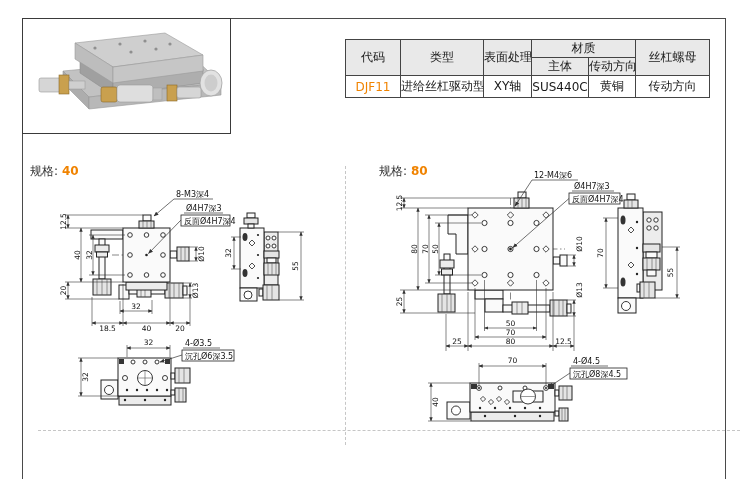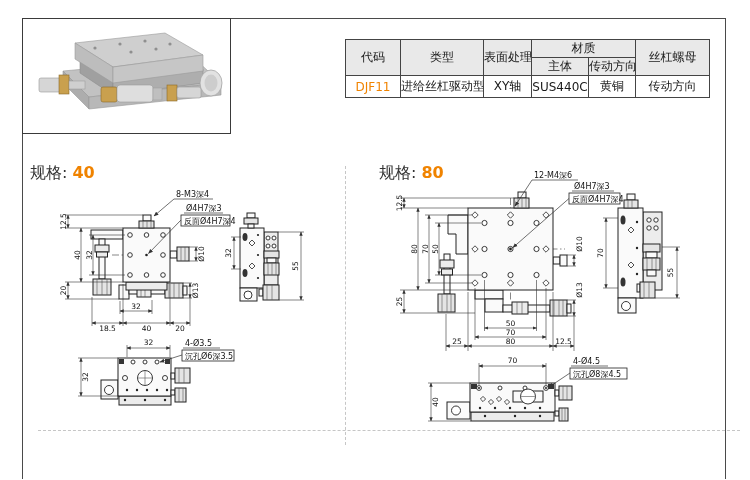--- a/index.html
+++ b/index.html
@@ -14,21 +14,21 @@
   .spec-table{position:absolute;left:345px;top:39px;width:364px;border-collapse:collapse;
         table-layout:fixed;font-size:12px;background:#fff;border:1.5px solid #111;}
   .spec-table th,.spec-table td{border:1px solid #444;text-align:center;vertical-align:middle;
         padding:0;font-weight:normal;overflow:hidden;white-space:nowrap;}
   .spec-table th{background:#e9e9e9;}
   .spec-table .h1{height:16px;}
   .spec-table .h2{height:15px;}
   .spec-table .hd{height:22px;}
   .code{color:#f08300;font-weight:bold;}
   
-  .spec-label{position:absolute;font-size:16px;color:#333;text-align:right;}
+  .spec-label{position:absolute;font-size:12px;color:#333;text-align:right;}
   .spec-label .orange{color:#f08300;font-weight:bold;}
   
   .dash-v{position:absolute;left:345px;top:166px;height:279px;width:0;border-left:1px dashed #c6c6c6;}
   .dash-h{position:absolute;left:38px;top:430px;width:702px;height:0;border-top:1px dashed #c6c6c6;}
   
   svg{position:absolute;overflow:visible;}
   svg{display:block;}
   .face{fill:#fafafa;stroke:#222;stroke-width:1;}
   .bodyf{fill:#ececec;stroke:#222;stroke-width:1;}
   .knurl{fill:#e4e4e4;stroke:#222;stroke-width:1;}

